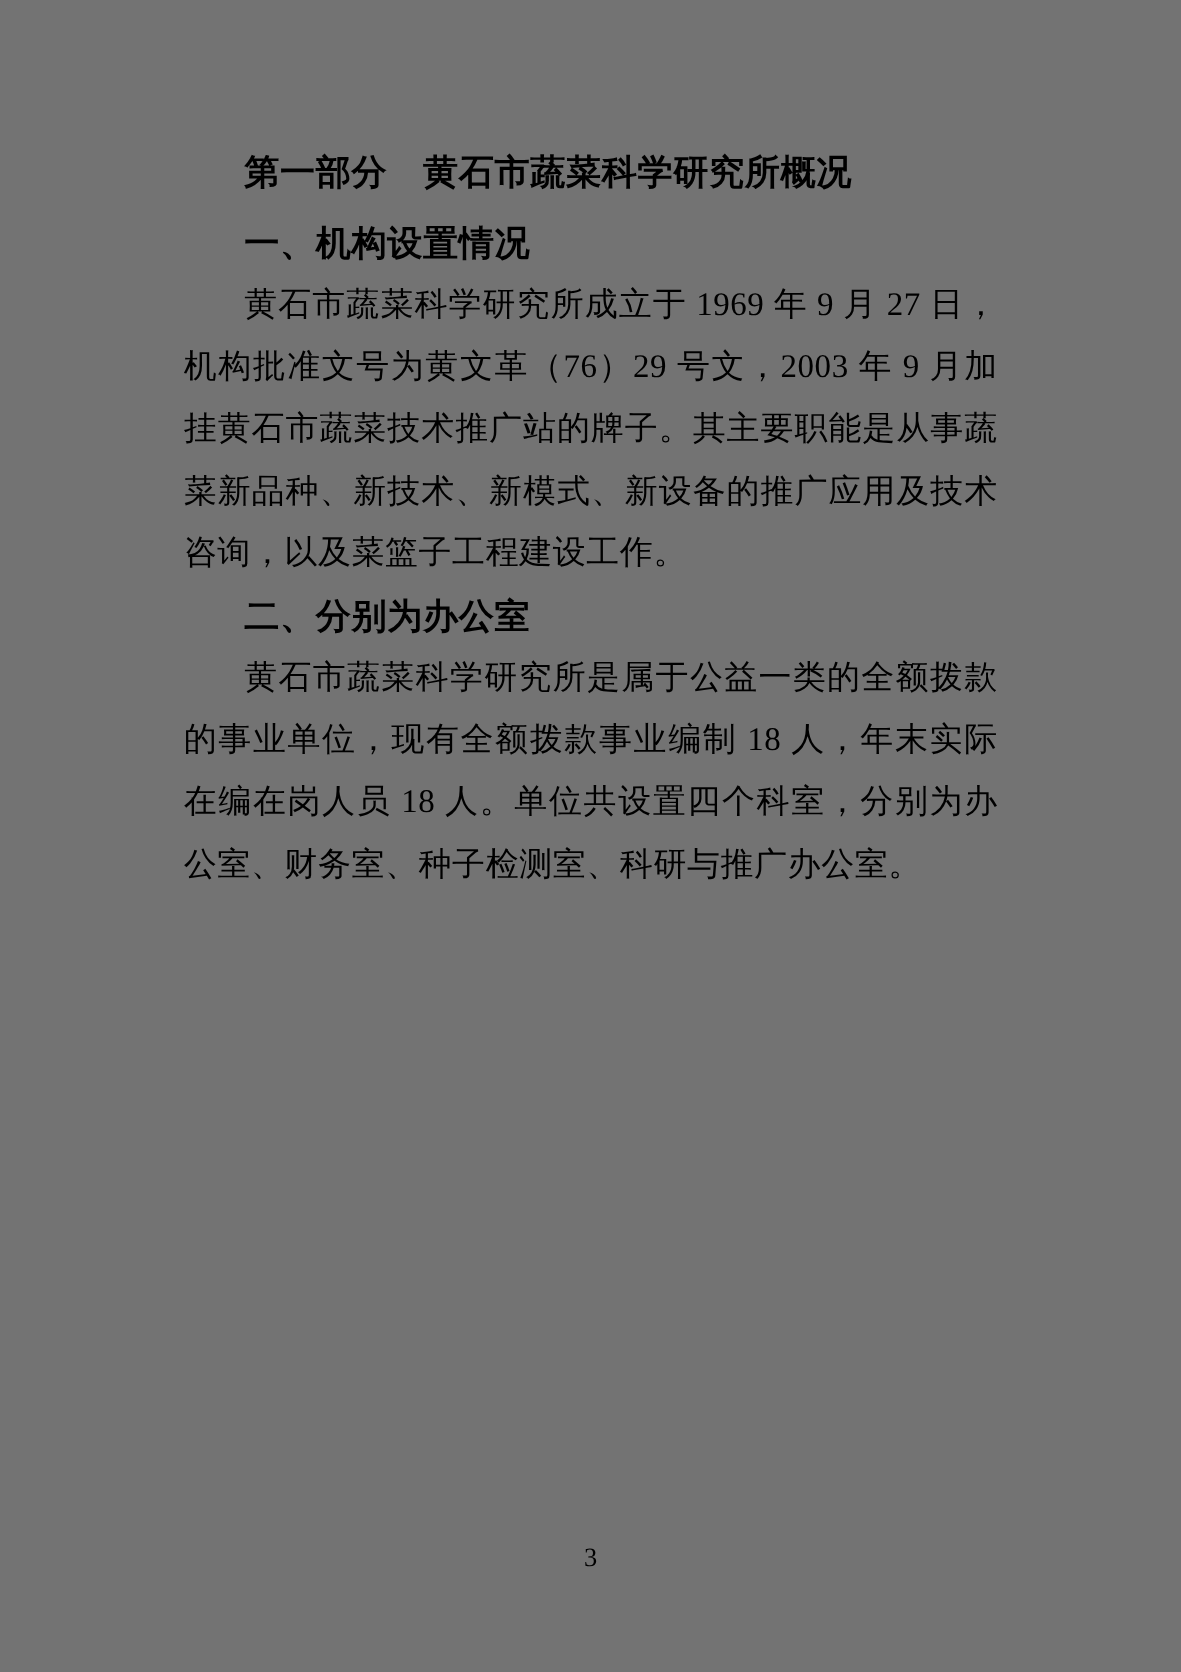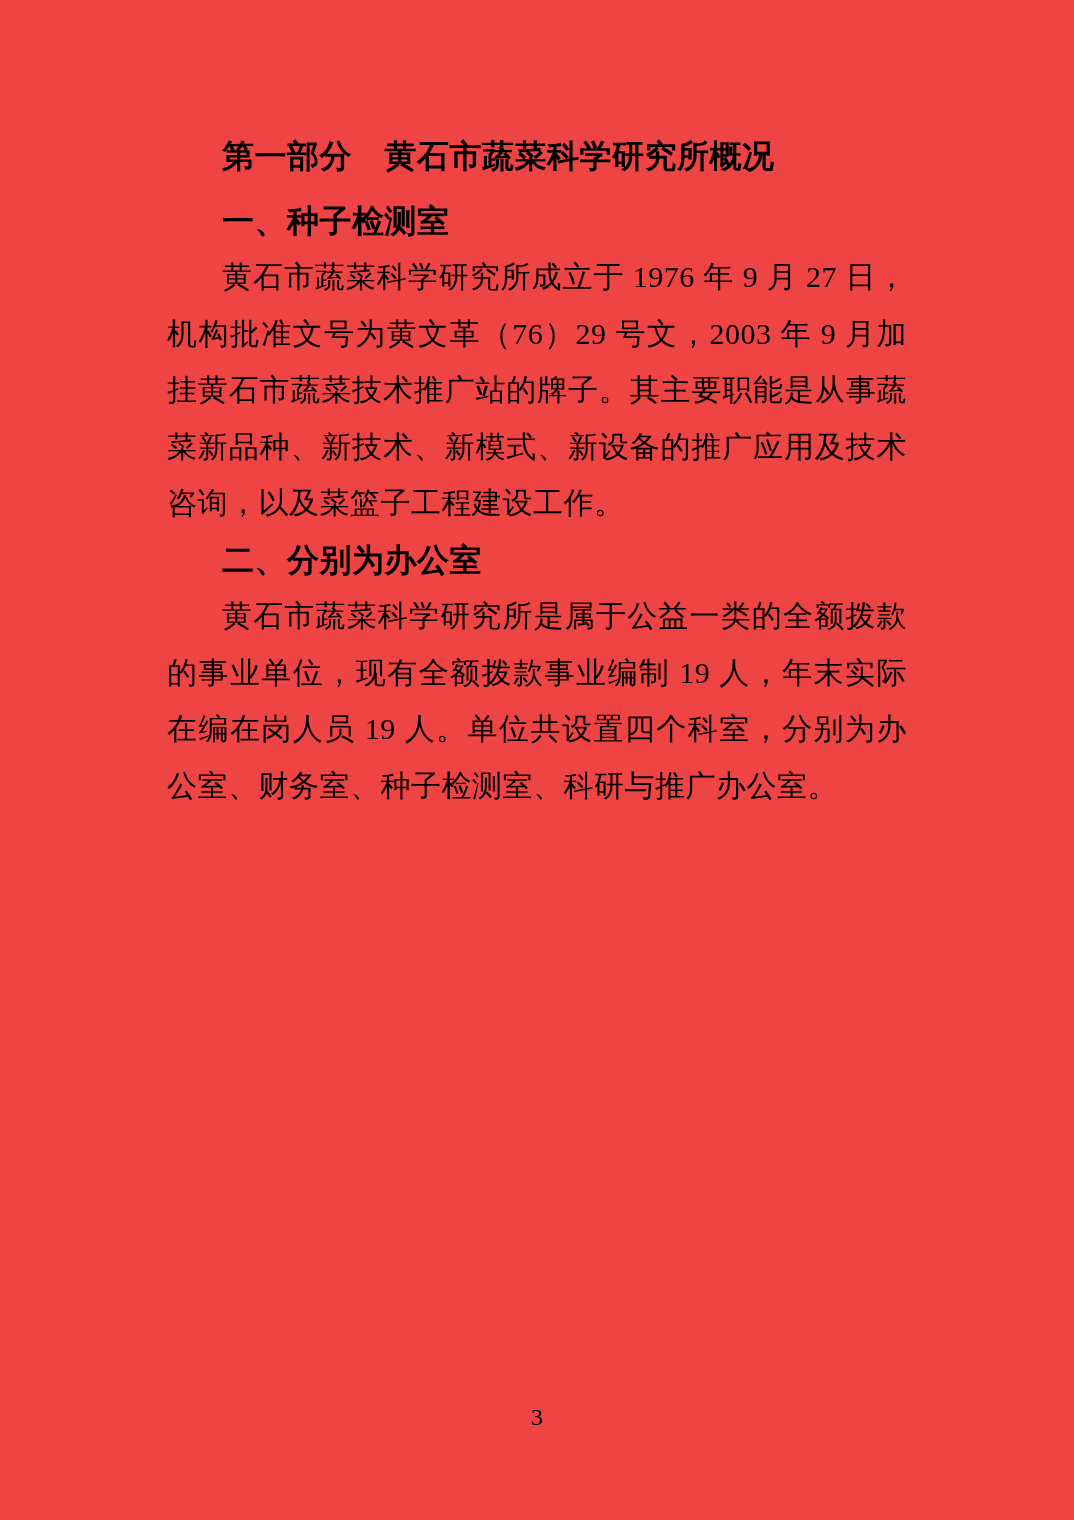--- a/index.html
+++ b/index.html
@@ -5,21 +5,21 @@
   * { margin: 0; padding: 0; box-sizing: border-box; }
   html, body {
     background: #ffffff;
     font-family: "Liberation Serif", "DejaVu Serif", serif;
   }
   .page {
     position: relative;
     width: 1074px;
     height: 1520px;
     margin: 0 auto;
-    background: #ef4444;
+    background: #737373;
     color: #000000;
     overflow: hidden;
   }
   .content {
     padding: 128px 167px 0 167px;
   }
   .doc-title {
     font-family: "Liberation Sans", "DejaVu Sans", sans-serif;
     font-weight: bold;
     font-size: 32px;
@@ -57,24 +57,24 @@
   }
 </style>
 </head>
 <body>
 
 <div class="page">
   <div class="content">
 
     <div class="doc-title">第一部分　黄石市蔬菜科学研究所概况</div>
 
-    <div class="section-heading first">一、种子检测室</div>
+    <div class="section-heading first">一、机构设置情况</div>
 
-    <p class="para">黄石市蔬菜科学研究所成立于 1976 年 9 月 27 日，机构批准文号为黄文革（76）29 号文，2003 年 9 月加挂黄石市蔬菜技术推广站的牌子。其主要职能是从事蔬菜新品种、新技术、新模式、新设备的推广应用及技术咨询，以及菜篮子工程建设工作。</p>
+    <p class="para">黄石市蔬菜科学研究所成立于 1969 年 9 月 27 日，机构批准文号为黄文革（76）29 号文，2003 年 9 月加挂黄石市蔬菜技术推广站的牌子。其主要职能是从事蔬菜新品种、新技术、新模式、新设备的推广应用及技术咨询，以及菜篮子工程建设工作。</p>
 
     <div class="section-heading">二、分别为办公室</div>
 
-    <p class="para">黄石市蔬菜科学研究所是属于公益一类的全额拨款的事业单位，现有全额拨款事业编制 19 人，年末实际在编在岗人员 19 人。单位共设置四个科室，分别为办公室、财务室、种子检测室、科研与推广办公室。</p>
+    <p class="para">黄石市蔬菜科学研究所是属于公益一类的全额拨款的事业单位，现有全额拨款事业编制 18 人，年末实际在编在岗人员 18 人。单位共设置四个科室，分别为办公室、财务室、种子检测室、科研与推广办公室。</p>
 
   </div>
 
   <div class="page-number">3</div>
 </div>
 
 </body></html>

